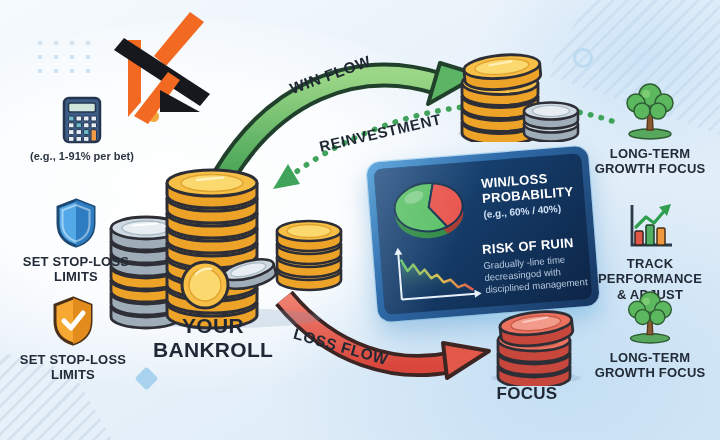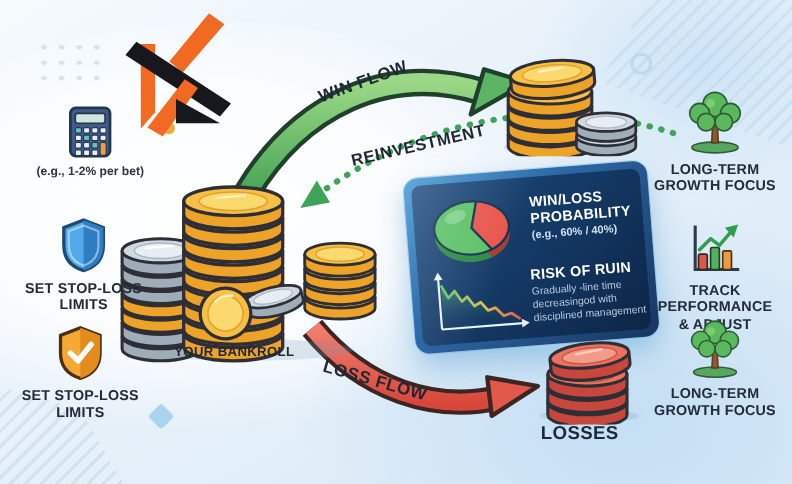--- a/index.html
+++ b/index.html
@@ -184,41 +184,41 @@
     <use href="#cG90" x="62" y="73"></use>
       <use href="#cG90" x="62" y="58"></use>
       <use href="#cG90" x="62" y="43"></use>
     <use href="#cS52" transform="translate(118,136) rotate(-14)"></use>
     <g transform="translate(100,145)">
       <circle r="23" fill="#f8bf47" stroke="#2e2e36" stroke-width="3"></circle>
       <circle r="16" fill="#fcd96e" stroke="#e0a32f" stroke-width="1.5"></circle>
       <path d="M-9 -11 a17 17 0 0 1 15 -5" fill="none" stroke="#fff0bb" stroke-width="2.5" stroke-linecap="round"></path>
     </g>
   </svg>
-  <div class="abs node-label" style="left:153px;top:314px;width:120px;font-size:12px;">YOUR BANKROLL</div>
+  <div class="abs node-label" style="left:153px;top:314px;width:120px;font-size:21px;">YOUR BANKROLL</div>
 
   <svg class="abs" style="left:452px;top:50px;z-index:5" width="130" height="92" viewBox="0 0 130 92">
     <ellipse cx="62" cy="84" rx="56" ry="7" fill="rgba(120,150,185,0.22)"></ellipse>
     <use href="#cG76" x="10" y="72"></use>
       <use href="#cG76" x="10" y="59"></use>
     <use href="#cG76" x="10" y="46"></use>
       <use href="#cG76" x="10" y="33"></use>
     <use href="#cG76" transform="translate(12,20) rotate(-5)"></use>
     <use href="#cS54" x="72" y="74"></use>
       <use href="#cS54" x="72" y="61"></use>
   </svg>
 
   <svg class="abs" style="left:486px;top:302px;z-index:5" width="100" height="84" viewBox="0 0 100 84">
     <ellipse cx="50" cy="76" rx="45" ry="6" fill="rgba(120,150,185,0.22)"></ellipse>
     <use href="#cR72" x="12" y="64"></use>
       <use href="#cR72" x="12" y="51"></use>
       <use href="#cR72" x="12" y="38"></use>
     <use href="#cR72" transform="translate(14,25) rotate(-6)"></use>
   </svg>
-  <div class="abs node-label" style="left:472px;top:384px;width:110px;font-size:17px;">LOSSES</div>
+  <div class="abs node-label" style="left:472px;top:384px;width:110px;font-size:17px;">FOCUS</div>
 
   <div class="abs tablet-glow"></div>
   <div class="abs tablet">
     <div class="screen">
       <svg class="abs" style="left:10px;top:8px;" width="88" height="76" viewBox="0 0 88 76">
         <ellipse cx="42" cy="41" rx="34" ry="24" fill="#2f8a44"></ellipse>
         <path d="M42 41 L47.9 17.4 A34 24 0 0 1 59 61.8 Z" fill="#a83a32"></path>
         <path d="M42 34 L59 54.8 A34 24 0 1 1 47.9 10.4 Z" fill="#5bc167" stroke="#12314f" stroke-width="2"></path>
         <path d="M42 34 L47.9 10.4 A34 24 0 0 1 59 54.8 Z" fill="#e8554d" stroke="#12314f" stroke-width="2"></path>
         <ellipse cx="28" cy="23" rx="10" ry="5.5" fill="rgba(255,255,255,0.25)" transform="rotate(-18 28 23)"></ellipse>
@@ -263,21 +263,21 @@
           <rect x="6.5" y="33.6" width="5.5" height="5" rx="1.2" fill="#e8eef5"></rect>
           <rect x="14" y="33.6" width="5.5" height="5" rx="1.2" fill="#e8eef5"></rect>
           <rect x="21.5" y="33.6" width="5.5" height="5" rx="1.2" fill="#6fb9c9"></rect>
           <rect x="29" y="33.6" width="5.5" height="11.5" rx="1.6" fill="#f09a4a"></rect>
           <rect x="6.5" y="40.4" width="5.5" height="5" rx="1.2" fill="#e8eef5"></rect>
           <rect x="14" y="40.4" width="5.5" height="5" rx="1.2" fill="#e8eef5"></rect>
           <rect x="21.5" y="40.4" width="5.5" height="5" rx="1.2" fill="#e8eef5"></rect>
         </g>
       </svg>
     </div>
-    <div class="step-sub">(e.g., 1-2% per bet)</div>
+    <div class="step-sub">(e.g., 1-91% per bet)</div>
   </div>
 
   <div class="abs step" style="left:8px;top:198px;width:136px;">
     <div class="icon-wrap">
       <svg width="44" height="50" viewBox="0 0 44 50">
         <path d="M22 2 L40 9 V25 C40 38 32 45 22 48 C12 45 4 38 4 25 V9 Z" fill="#53a9e8" stroke="#1c4a74" stroke-width="3"></path>
         <path d="M22 2 L40 9 V25 C40 38 32 45 22 48 Z" fill="#2e7dc2"></path>
         <path d="M22 7 L35.5 12.3 V25 C35.5 35 29.5 40.8 22 43.5 C14.5 40.8 8.5 35 8.5 25 V12.3 Z" fill="none" stroke="rgba(255,255,255,0.45)" stroke-width="2"></path>
       </svg>
     </div>

